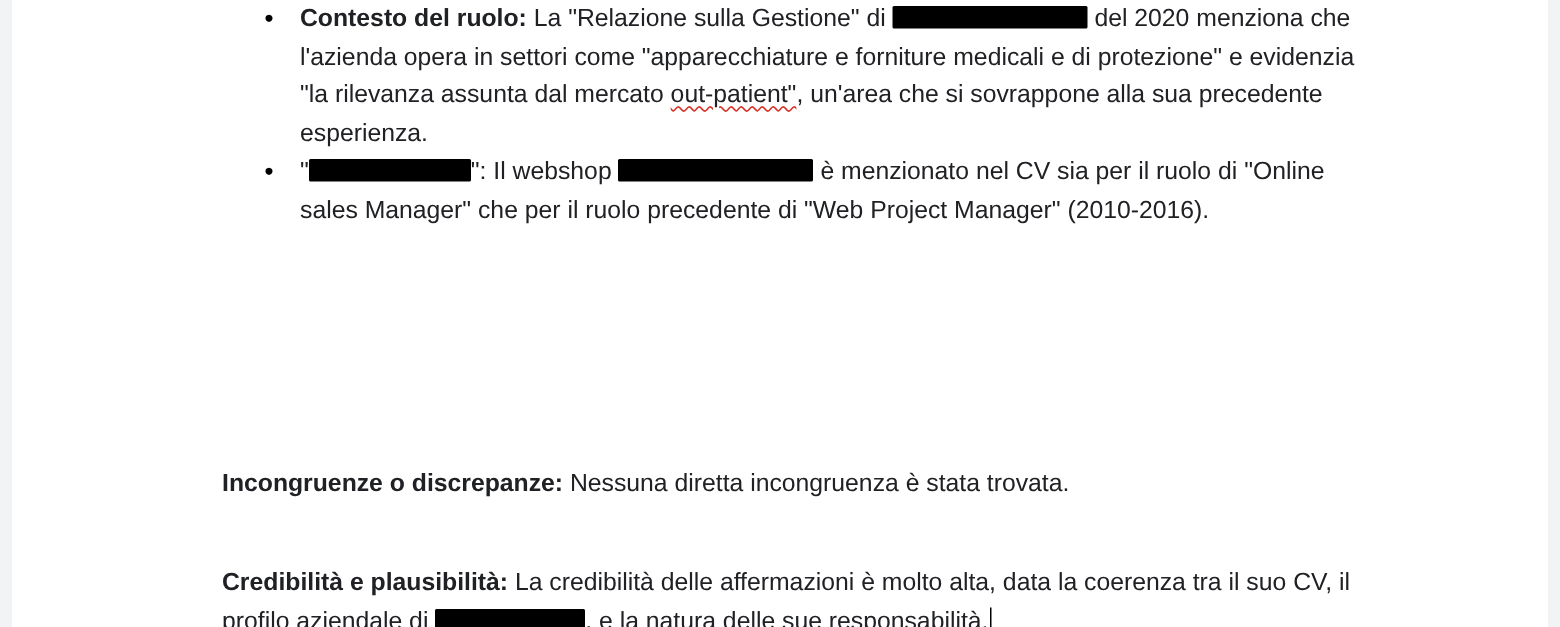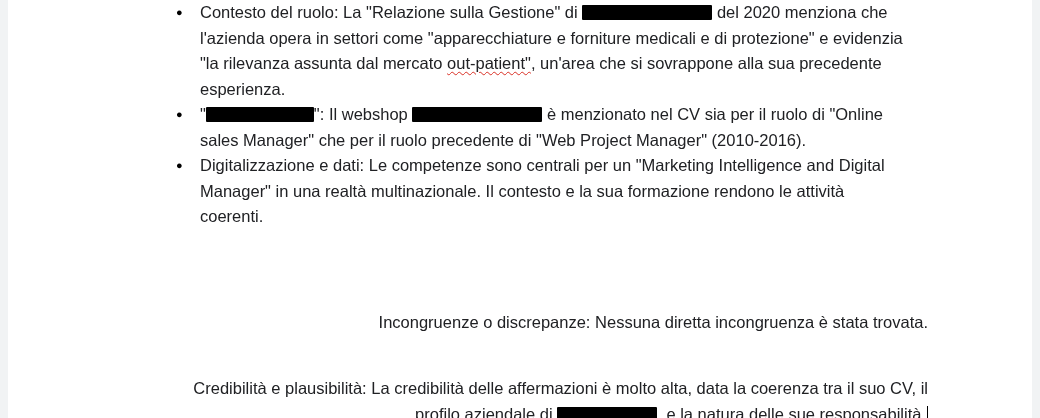--- a/index.html
+++ b/index.html
@@ -65,21 +65,21 @@
   ul.bullets > li::before {
     content: "\25CF";
     position: absolute;
     left: 38px;
     top: 0;
     font-size: 11px;
     line-height: 25.5px;
     color: #000000;
   }
   .b {
-    font-weight: normal;
+    font-weight: bold;
   }
   .redact {
     display: inline-block;
     background: #000000;
     color: transparent;
     vertical-align: baseline;
     height: 15px;
     border-radius: 1px;
     position: relative;
     top: 2px;
@@ -95,21 +95,20 @@
     text-decoration-color: #d93025;
     text-decoration-thickness: 1px;
     text-underline-offset: 2px;
   }
   .para {
     position: absolute;
     left: 140px;
     width: 780px;
     font-size: 16.5px;
     line-height: 25.5px;
-    text-align: right;
   }
   #para-incongruenze { top: 310px; }
   #para-credibilita  { top: 376px; }
   .caret {
     display: inline-block;
     width: 1px;
     height: 17px;
     background: #000;
     vertical-align: -3px;
     margin-left: 1px;
@@ -128,23 +127,20 @@
     <ul class="bullets">
 
       <li>
         <span class="b">Contesto del ruolo:</span><span> La "Relazione sulla Gestione" di </span><span class="redact r-wide"></span><span> del 2020 menziona che l'azienda opera in settori come "apparecchiature e forniture medicali e di protezione" e evidenzia "la rilevanza assunta dal mercato </span><span class="spell">out-patient"</span><span>, un'area che si sovrappone alla sua precedente esperienza.</span>
       </li>
 
       <li>
         <span>"</span><span class="redact r-small"></span><span>": Il webshop </span><span class="redact r-wide"></span><span> è menzionato nel CV sia per il ruolo di "Online sales Manager" che per il ruolo precedente di "Web Project Manager" (2010-2016).</span>
       </li>
 
-      <li>
-        <span class="b">Digitalizzazione e dati:</span><span> Le competenze sono centrali per un "Marketing Intelligence and Digital Manager" in una realtà multinazionale. Il contesto e la sua formazione rendono le attività coerenti.</span>
-      </li>
 
 
     </ul>
 
     <div class="para" id="para-incongruenze">
       <span class="b">Incongruenze o discrepanze:</span><span> Nessuna diretta incongruenza è stata trovata.</span>
     </div>
 
     <div class="para" id="para-credibilita">
       <span class="b">Credibilità e plausibilità:</span><span> La credibilità delle affermazioni è molto alta, data la coerenza tra il suo CV, il profilo aziendale di </span><span class="redact r-mid"></span><span>, e la natura delle sue responsabilità.</span><span class="caret"></span>

